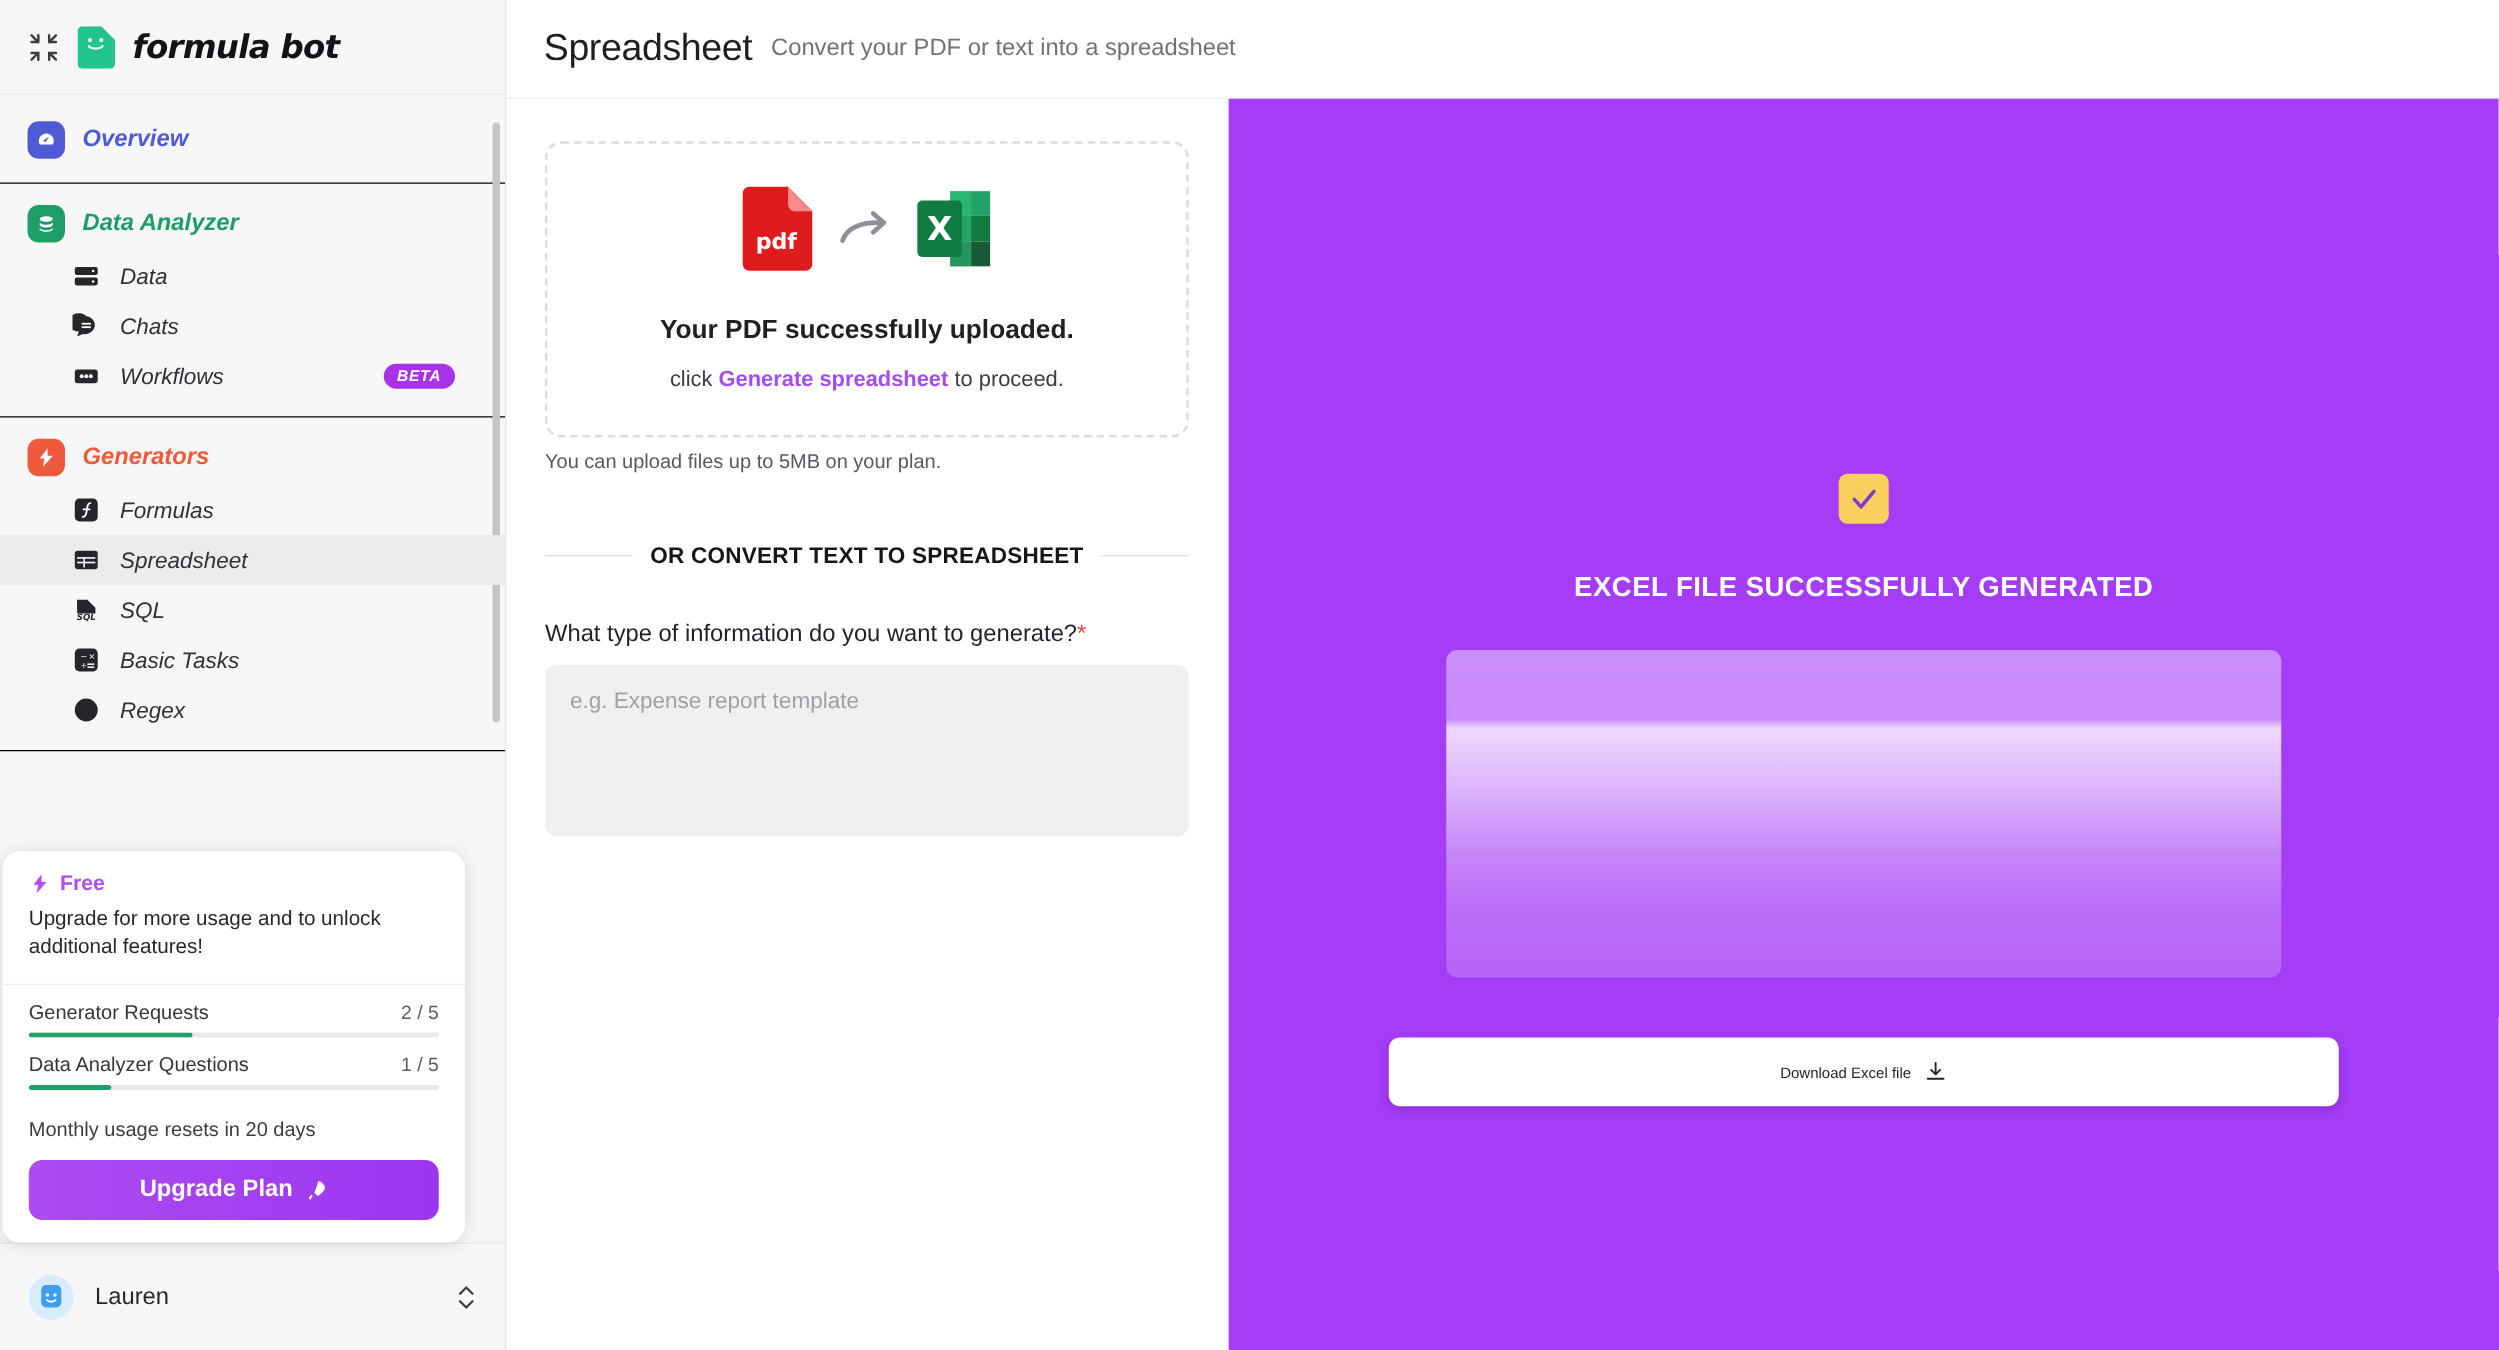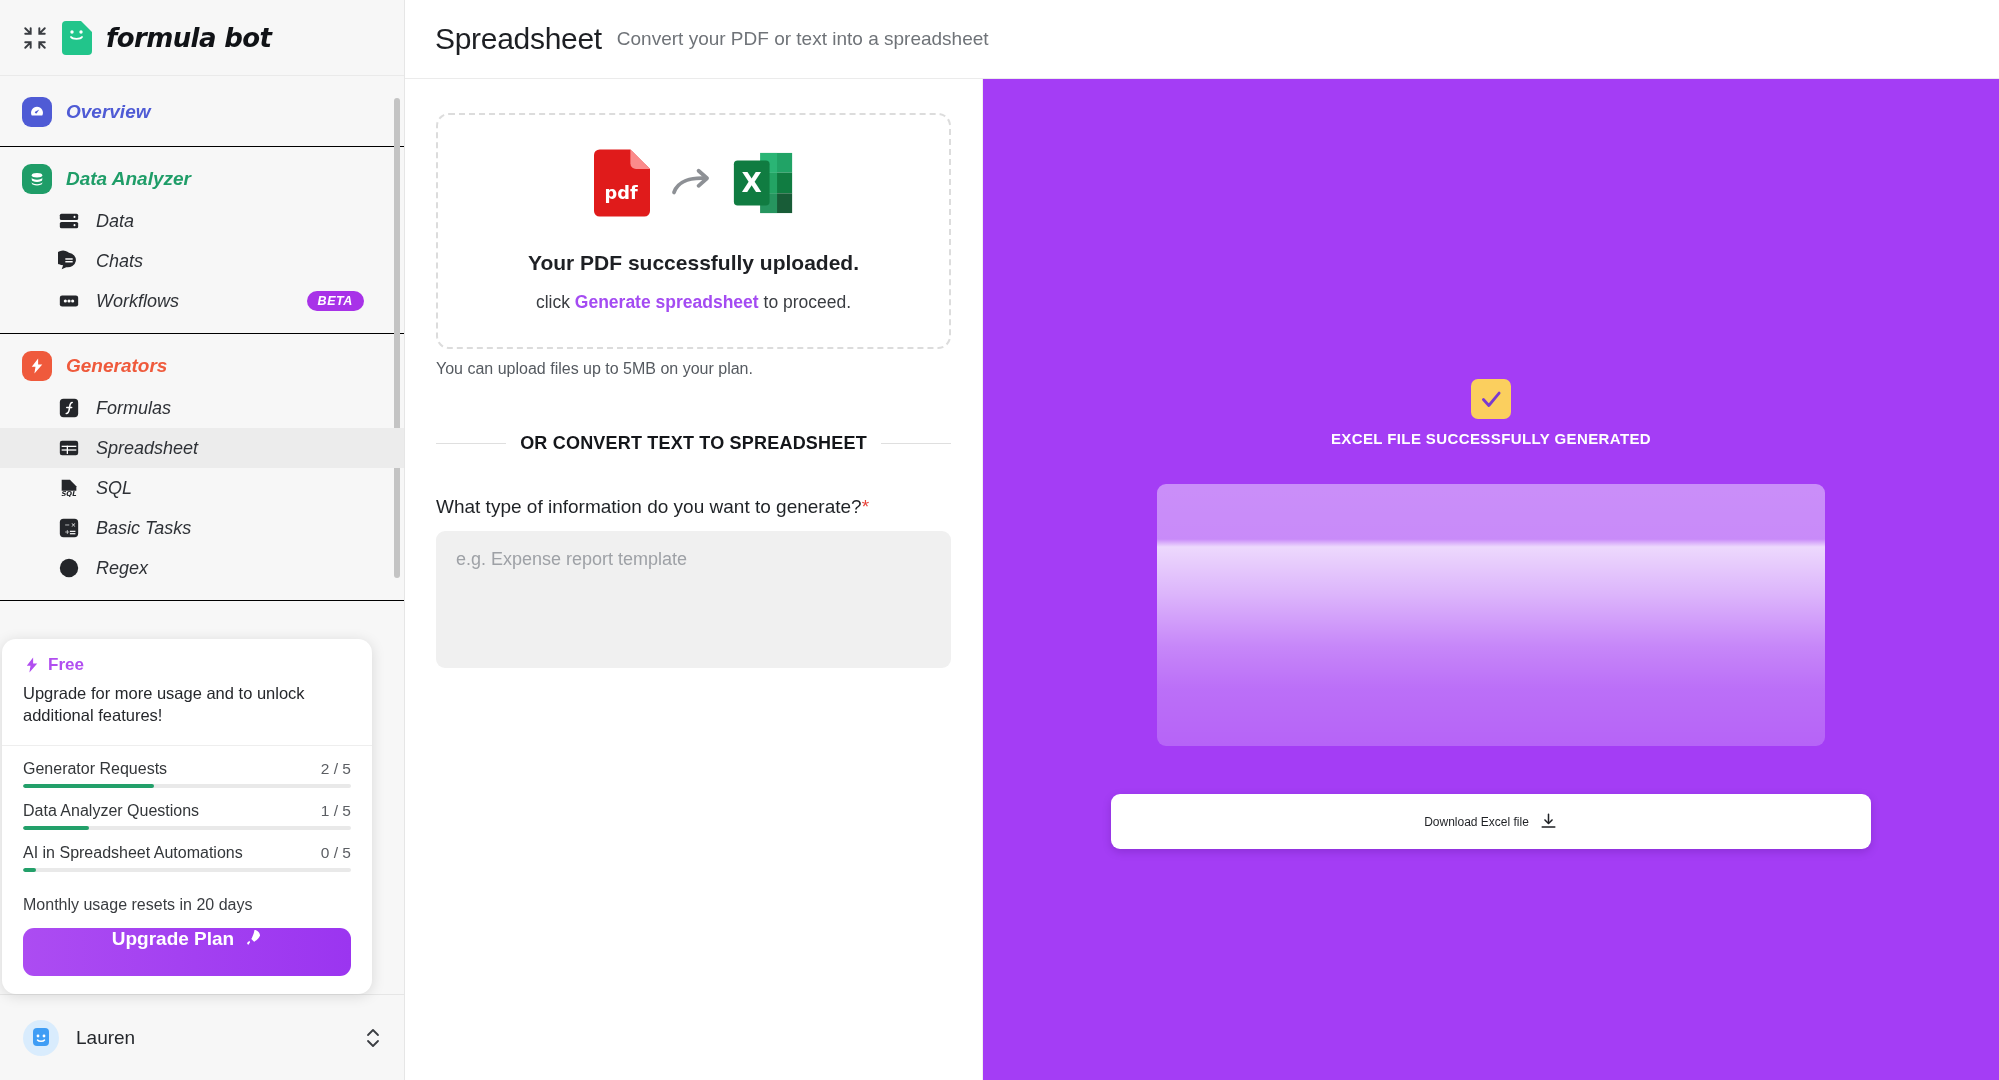--- a/index.html
+++ b/index.html
@@ -102,21 +102,21 @@
   }
   .meter-top .val { color: #5b5e63; font-size: 15.5px; }
   .meter-bar { height: 4px; background: #e9e9e9; border-radius: 2px; overflow: hidden; }
   .meter-fill { height: 100%; background: #23a06a; border-radius: 2px; }
   .uc-reset { font-size: 16px; color: #3a3d41; padding: 6px 21px 0 21px; }
   .uc-btn-wrap { padding: 14px 21px 18px 21px; }
   .upgrade-btn {
     width: 100%; height: 48px; border: none; cursor: pointer;
     border-radius: 11px; color: #fff; font-size: 19px; font-weight: 600;
     background: linear-gradient(90deg,#ac4cf2 0%,#9b35f0 100%);
-    display: flex; justify-content: center; gap: 9px;
+    display: flex; align-items: center; justify-content: center; gap: 9px;
     font-family: "Liberation Sans", sans-serif;
   }
 
   .sb-footer {
     flex: 0 0 86px; height: 86px;
     border-top: 1px solid #e6e6e6;
     display: flex; align-items: center; gap: 16px;
     padding: 0 22px; cursor: pointer; background: #f7f7f7;
   }
   .avatar { width: 38px; height: 38px; flex: 0 0 38px; }
@@ -177,22 +177,22 @@
     flex: 1 1 auto; background: #a43df5;
     display: flex; flex-direction: column; align-items: center;
     position: relative; min-width: 0;
   }
   .success-check {
     width: 40px; height: 40px; border-radius: 7px;
     background: #fbcf5e; margin-top: 300px;
     display: flex; align-items: center; justify-content: center;
   }
   .success-text {
-    margin-top: 11px; color: #ffffff;
-    font-size: 15px; font-weight: bold; letter-spacing: .4px;
+    margin-top: 38px; color: #ffffff;
+    font-size: 22px; font-weight: bold; letter-spacing: .4px;
   }
   .preview-card {
     margin-top: 37px; width: 668px; height: 262px;
     border-radius: 9px; overflow: hidden;
     background: linear-gradient(180deg,
       rgba(255,255,255,.42) 0%,
       rgba(255,255,255,.40) 21%,
       rgba(255,255,255,.80) 24%,
       rgba(255,255,255,.62) 42%,
       rgba(255,255,255,.38) 62%,
@@ -388,29 +388,20 @@
               <div class="meter-fill" style="width:40%"></div>
             </div>
         </div>
         <div class="meter-row">
           <div class="meter-top">
             <span>Data Analyzer Questions</span>
             <span class="val">1 / 5</span>
           </div>
           <div class="meter-bar">
               <div class="meter-fill" style="width:20%"></div>
-            </div>
-        </div>
-        <div class="meter-row">
-          <div class="meter-top">
-            <span>AI in Spreadsheet Automations</span>
-            <span class="val">0 / 5</span>
-          </div>
-          <div class="meter-bar">
-              <div class="meter-fill" style="width:4%"></div>
             </div>
         </div>
       </div>
 
       <div class="uc-reset">Monthly usage resets in 20 days</div>
 
       <div class="uc-btn-wrap">
         <button class="upgrade-btn">
           <span>Upgrade Plan</span>
           <svg viewBox="0 0 24 24" width="19" height="19" fill="#fff">

